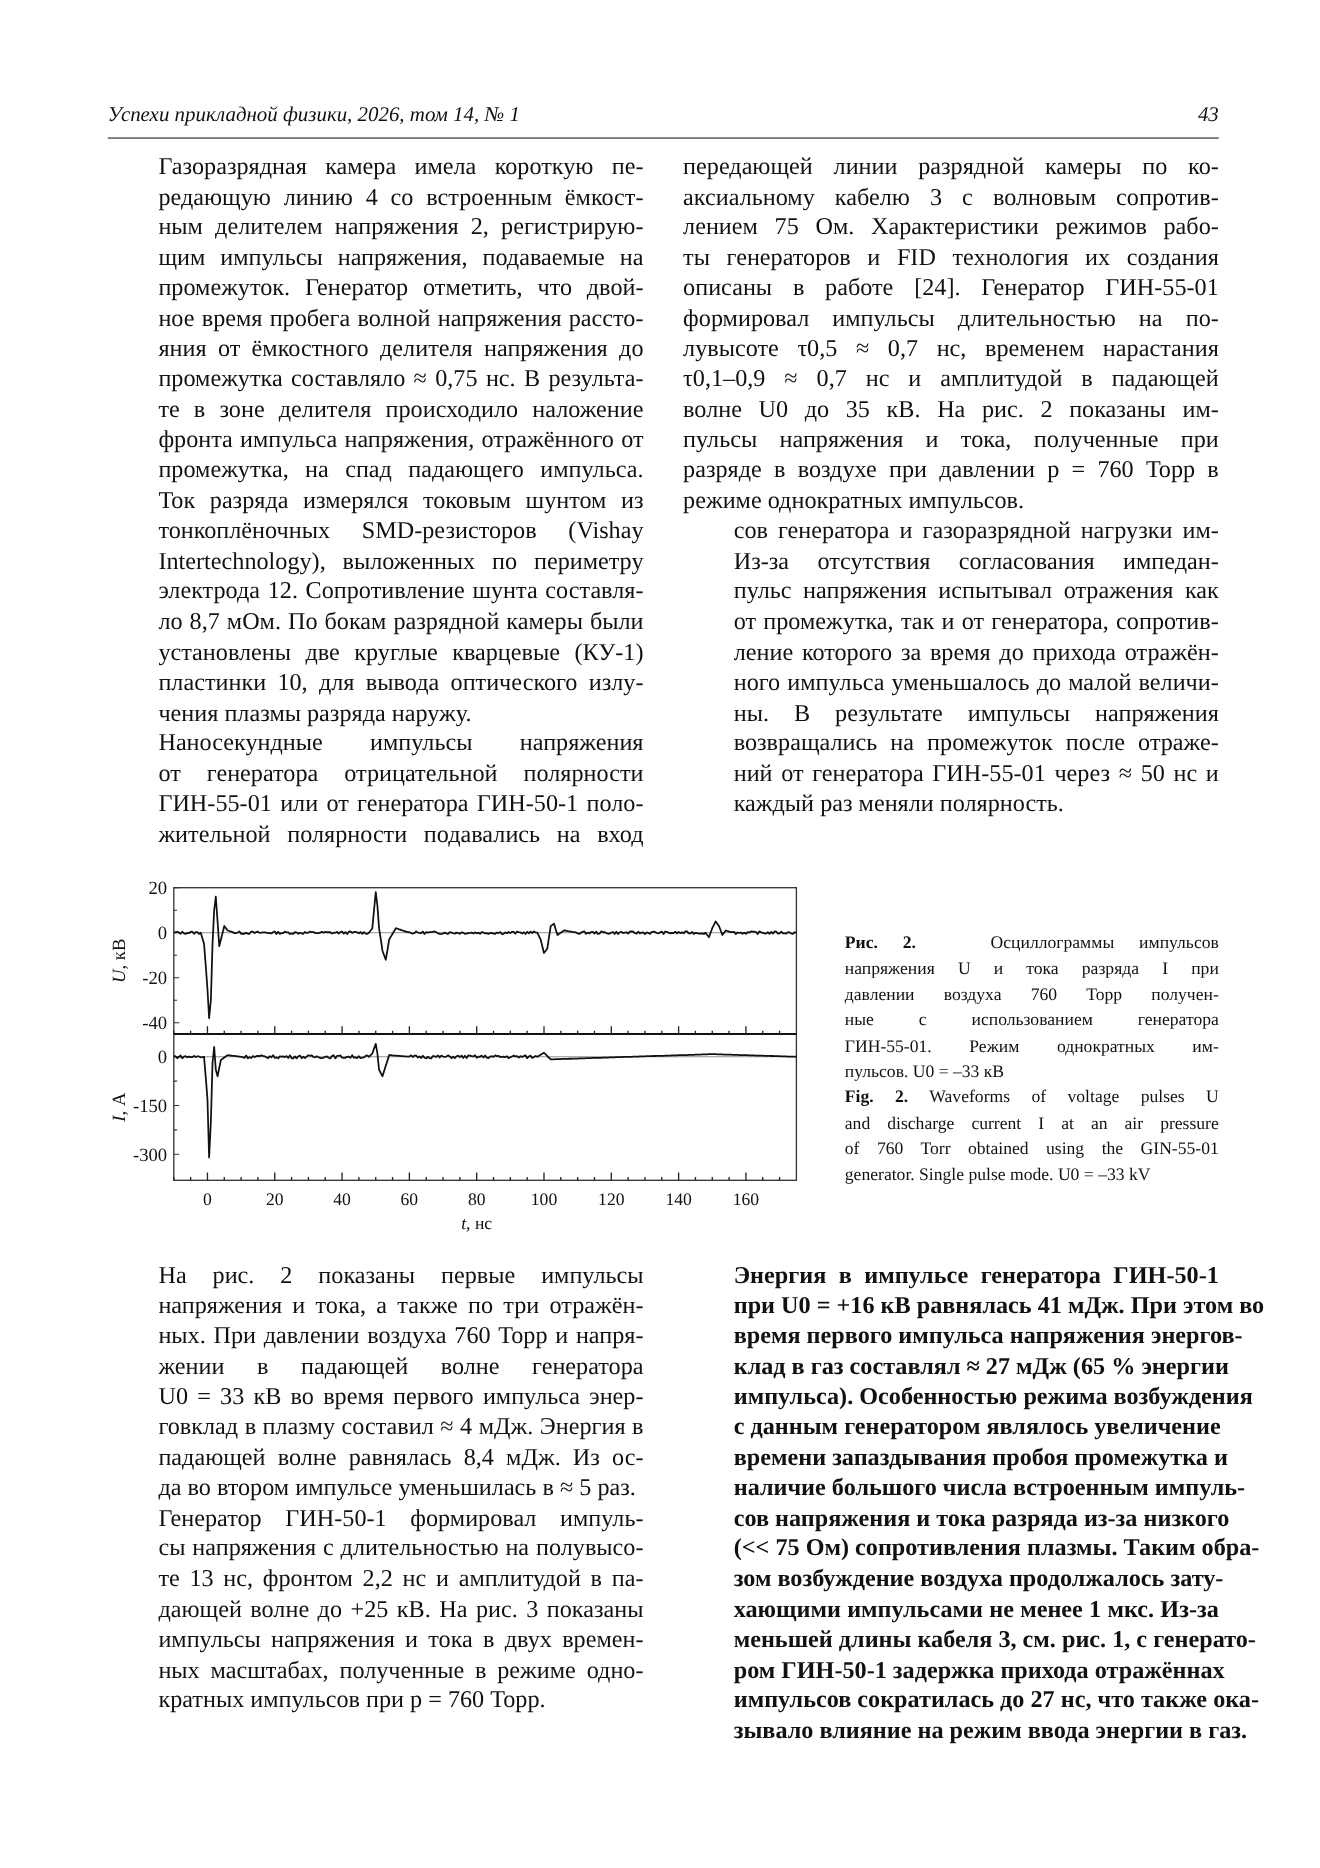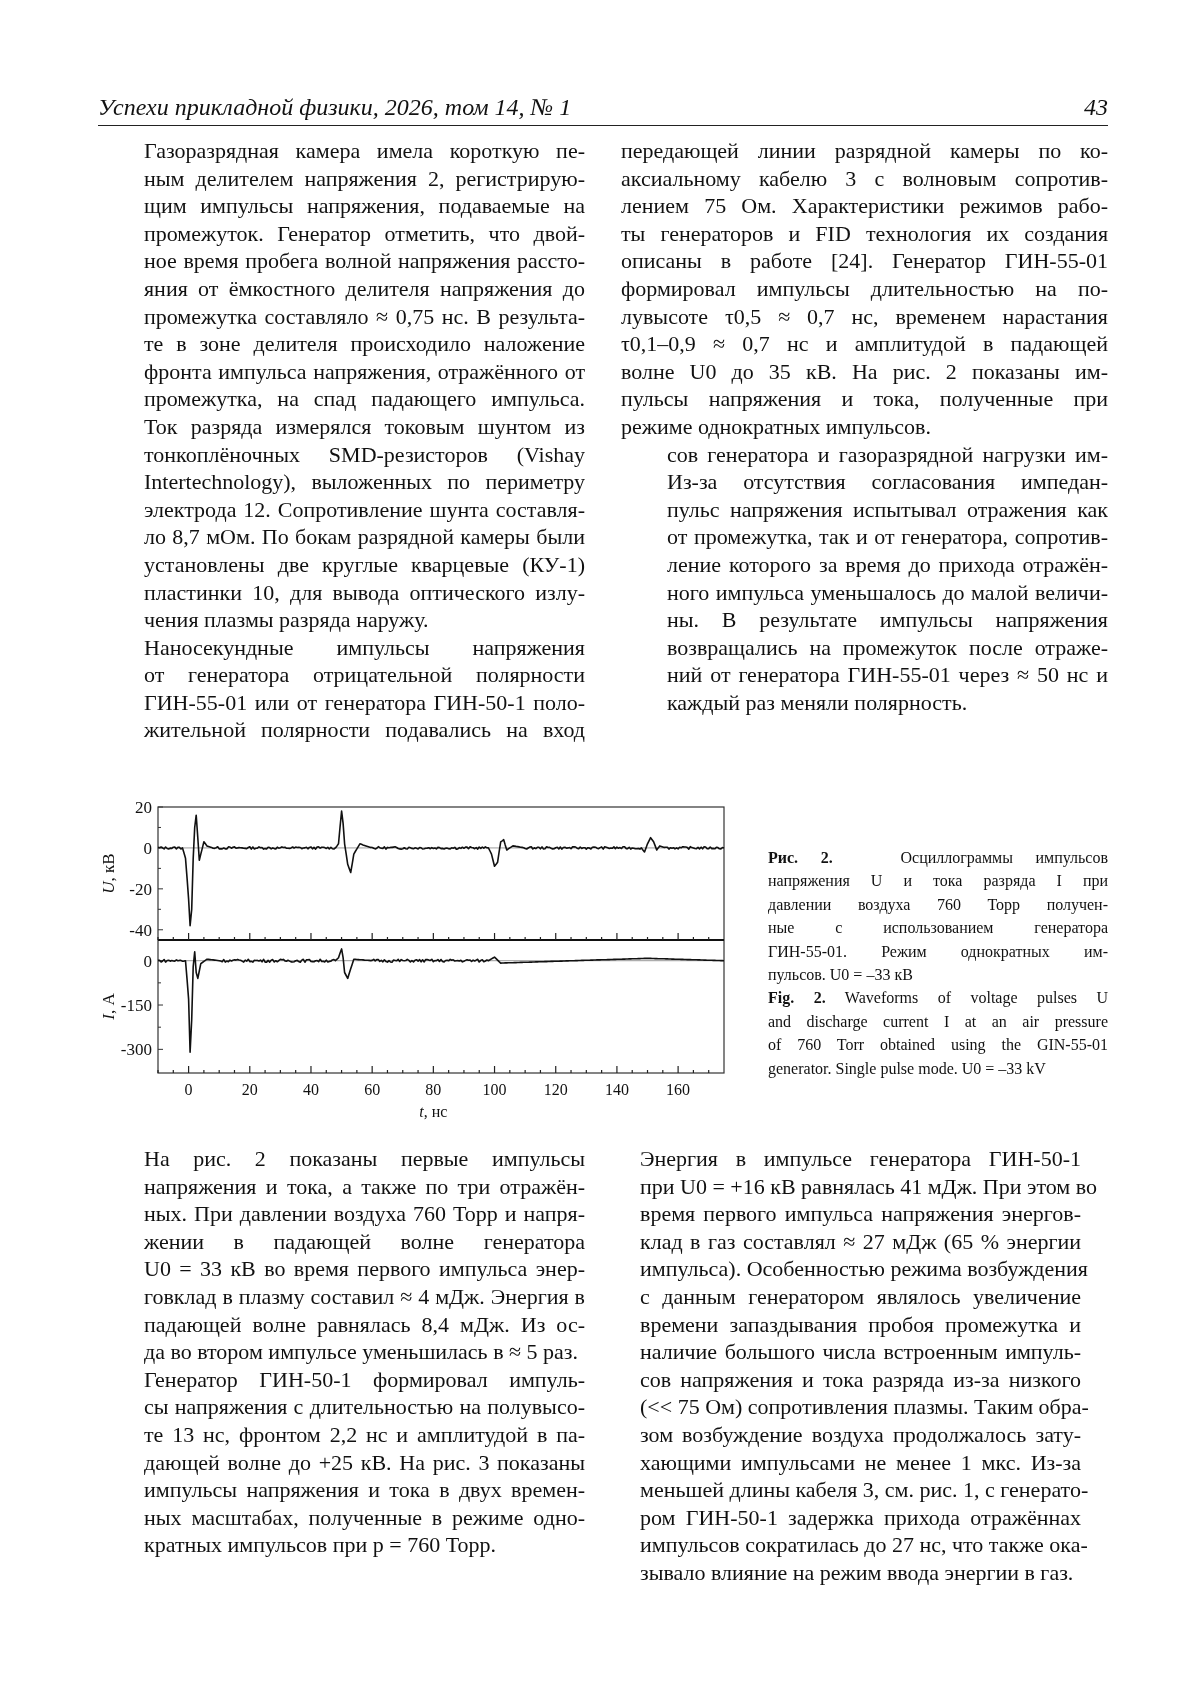--- a/index.html
+++ b/index.html
@@ -1,49 +1,50 @@
 <!DOCTYPE html>
 <html><head>
 <meta charset="utf-8">
 <style>
   html,body{margin:0;padding:0;background:#fff;}
   body{width:1200px;height:1698px;position:relative;overflow:hidden;color:#111;
        font-family:"Liberation Serif","DejaVu Serif",serif;}
-  .hdr{position:absolute;left:98px;top:94px;width:1010px;height:26px;font-style:italic;font-size:24px;}
+  .hdr{position:absolute;left:98px;top:94px;width:1010px;height:26px;font-style:italic;font-size:19px;}
   .hdr .pg{position:absolute;right:0;top:0;}
   .hrule{position:absolute;left:98px;top:125px;width:1010px;height:1px;background:#222;}
   .col{position:absolute;font-size:22px;line-height:27.6px;text-align:justify;hyphens:manual;}
   .col p{margin:0;}
   .col p.ind{text-indent:46px;}
   .col p.cont{text-indent:0;}
   .line{display:block;text-align:justify;text-align-last:justify;white-space:nowrap;}
   .line.last{text-align-last:left;}
   .c1{left:98px;top:137px;width:487px;}
   .c2{left:621px;top:137px;width:487px;}
   .c3{left:98px;top:1145px;width:487px;}
-  .c4{left:594px;top:1145px;width:487px;}
+  .c4{left:621px;top:1145px;width:487px;font-weight:bold;}
   .chart{position:absolute;left:90px;top:795px;width:650px;height:330px;}
   .caption{position:absolute;left:768px;top:846px;width:340px;font-size:16px;line-height:23.4px;text-align:justify;}
   .caption b{font-weight:bold;}
   .caption .cl{display:block;white-space:nowrap;text-align:justify;text-align-last:justify;}
   .caption .cl.last{text-align-last:left;}
   svg text{font-family:"Liberation Serif","DejaVu Serif",serif;}
 </style>
 </head>
 <body>
 
 <div class="hdr">
   <span>Успехи прикладной физики, 2026, том 14, № 1</span>
   <span class="pg">43</span>
 </div>
 <div class="hrule"></div>
 
 <div class="col c1">
   <p class="ind">
       <span class="line" style="text-indent: 46px;">Газоразрядная камера имела короткую пе-</span>
+      <span class="line">редающую линию 4 со встроенным ёмкост-</span>
       <span class="line">ным делителем напряжения 2, регистрирую-</span>
       <span class="line">щим импульсы напряжения, подаваемые на</span>
       <span class="line">промежуток. Генератор отметить, что двой-</span>
       <span class="line">ное время пробега волной напряжения рассто-</span>
       <span class="line">яния от ёмкостного делителя напряжения до</span>
       <span class="line">промежутка составляло ≈ 0,75 нс. В результа-</span>
       <span class="line">те в зоне делителя происходило наложение</span>
       <span class="line">фронта импульса напряжения, отражённого от</span>
       <span class="line">промежутка, на спад падающего импульса.</span>
       <span class="line">Ток разряда измерялся токовым шунтом из</span>
@@ -68,20 +69,21 @@
       <span class="line">передающей линии разрядной камеры по ко-</span>
       <span class="line">аксиальному кабелю 3 с волновым сопротив-</span>
       <span class="line">лением 75 Ом. Характеристики режимов рабо-</span>
       <span class="line">ты генераторов и FID технология их создания</span>
       <span class="line">описаны в работе [24]. Генератор ГИН-55-01</span>
       <span class="line">формировал импульсы длительностью на по-</span>
       <span class="line">лувысоте τ0,5 ≈ 0,7 нс, временем нарастания</span>
       <span class="line">τ0,1–0,9 ≈ 0,7 нс и амплитудой в падающей</span>
       <span class="line">волне U0 до 35 кВ. На рис. 2 показаны им-</span>
       <span class="line">пульсы напряжения и тока, полученные при</span>
+      <span class="line">разряде в воздухе при давлении p = 760 Торр в</span>
       <span class="line last">режиме однократных импульсов.</span>
     </p>
   <p class="ind">
       <span class="line">сов генератора и газоразрядной нагрузки им-</span>
       <span class="line" style="text-indent: 46px;">Из-за отсутствия согласования импедан-</span>
       <span class="line">пульс напряжения испытывал отражения как</span>
       <span class="line">от промежутка, так и от генератора, сопротив-</span>
       <span class="line">ление которого за время до прихода отражён-</span>
       <span class="line">ного импульса уменьшалось до малой величи-</span>
       <span class="line">ны. В результате импульсы напряжения</span>

